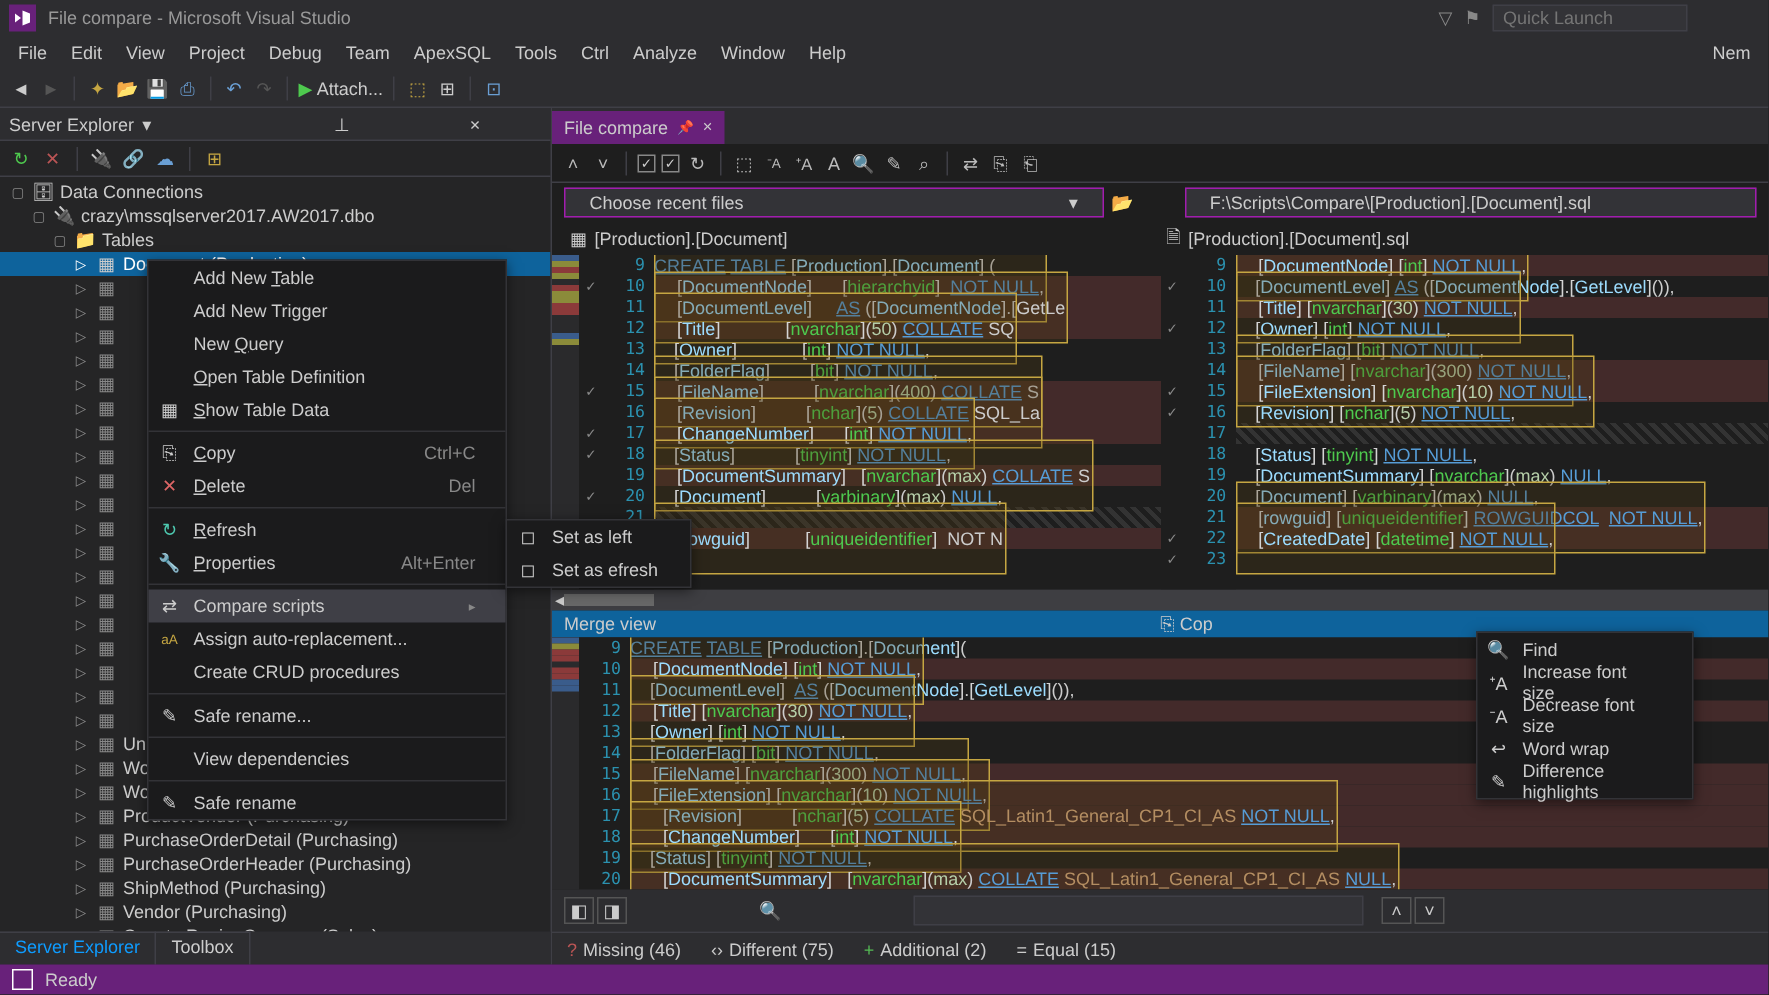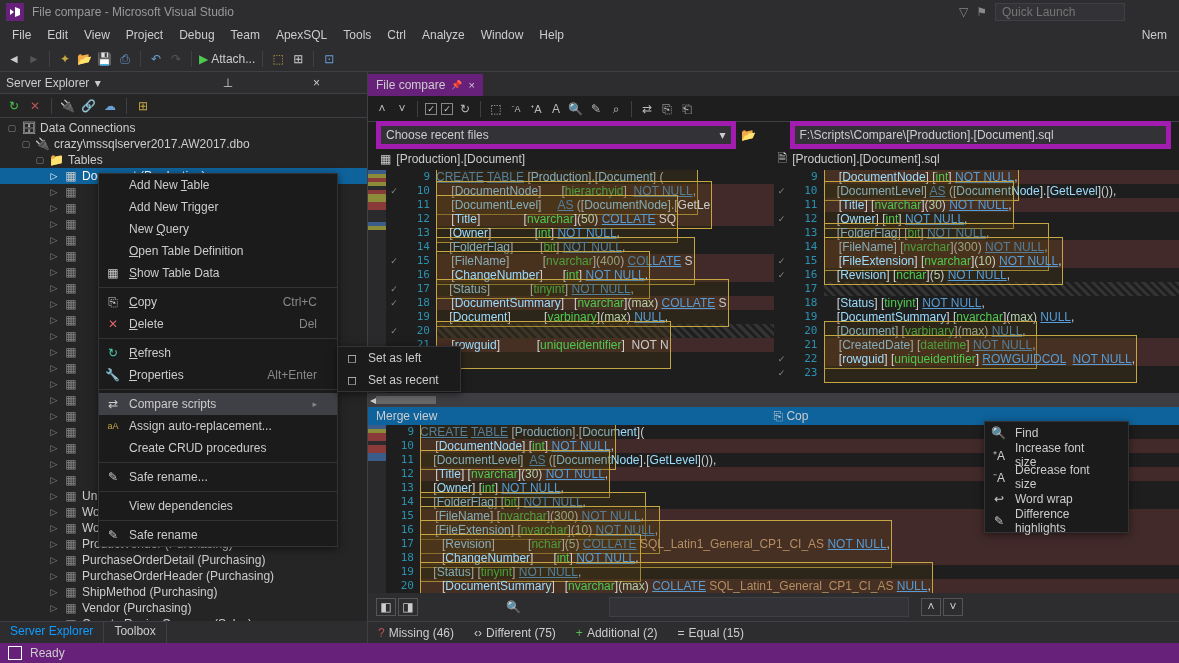--- a/index.html
+++ b/index.html
@@ -60,21 +60,21 @@
 .tab .x-i { font-size: 11px; }
 
 .compare-toolbar { height: 26px; display: flex; align-items: center; padding: 0 6px; gap: 4px; border-bottom: 1px solid #3f3f46; }
 .ct-icon { width: 16px; height: 16px; display: inline-flex; align-items: center; justify-content: center; color: #bbb; }
 .ct-sep { width: 1px; height: 16px; background: #3f3f46; margin: 0 3px; }
 .checkbox { width: 12px; height: 12px; border: 1px solid #888; display: inline-flex; align-items: center; justify-content: center; font-size: 9px; color: #ccc; }
 
 .file-selectors { height: 26px; display: flex; align-items: center; padding: 0 8px; gap: 8px; }
 .file-sel-left { flex: 1; display: flex; align-items: center; }
 .file-sel-right { flex: 1; display: flex; align-items: center; margin-left: 24px; }
-.file-combo { background: #333337; border: 5px solid #a21caf; padding: 2px 5px; flex: 1; display: flex; align-items: center; }
+.file-combo { background: #333337; border: 1px solid #a21caf; padding: 2px 16px; flex: 1; display: flex; align-items: center; }
 .folder-btn { width: 18px; height: 18px; margin-left: 4px; display: inline-flex; align-items: center; justify-content: center; }
 
 .file-labels { height: 22px; display: flex; align-items: center; padding: 0 12px; gap: 8px; }
 .file-label-left, .file-label-right { flex: 1; display: flex; align-items: center; gap: 5px; }
 
 
 .diff-split { flex: 1; display: flex; overflow: hidden; }
 .diff-pane { flex: 1; display: flex; background: #1e1e1e; overflow: hidden; position: relative; }
 .diff-gutter-minimap { width: 18px; background: #2a2a2c; }
 .mini-row { height: 4px; width: 100%; }
@@ -486,20 +486,21 @@
             <div class="ln-row">23</div>
           </div>
         <div class="diff-code" id="code-l">
             <div class="code-row"><span class="kw">CREATE</span> <span class="kw">TABLE</span> <span class="br">[</span><span class="id">Production</span><span class="br">]</span>.<span class="br">[</span><span class="id">Document</span><span class="br">]</span> (</div>
             <div class="code-row diff-line"><span class="hl-box">    <span class="br">[</span><span class="id">DocumentNode</span><span class="br">]</span>      <span class="br">[</span><span class="ty">hierarchyid</span><span class="br">]</span>  <span class="kw">NOT NULL</span>,</span></div>
             <div class="code-row diff-line"><span class="hl-box">    <span class="br">[</span><span class="id">DocumentLevel</span><span class="br">]</span>     <span class="kw">AS</span> (<span class="br">[</span><span class="id">DocumentNode</span><span class="br">]</span>.[GetLe</span></div>
             <div class="code-row diff-line"><span class="hl-box">    <span class="br">[</span><span class="id">Title</span><span class="br">]</span>             <span class="br">[</span><span class="ty">nvarchar</span><span class="br">]</span>(<span class="num">50</span>) <span class="kw">COLLATE</span> SQ</span></div>
             <div class="code-row">    <span class="br">[</span><span class="id">Owner</span><span class="br">]</span>             <span class="br">[</span><span class="ty">int</span><span class="br">]</span> <span class="kw">NOT NULL</span>,</div>
             <div class="code-row">    <span class="br">[</span><span class="id">FolderFlag</span><span class="br">]</span>        <span class="br">[</span><span class="ty">bit</span><span class="br">]</span> <span class="kw">NOT NULL</span>,</div>
             <div class="code-row diff-line"><span class="hl-box">    <span class="br">[</span><span class="id">FileName</span><span class="br">]</span>          <span class="br">[</span><span class="ty">nvarchar</span><span class="br">]</span>(<span class="num">400</span>) <span class="kw">COLLATE</span> S</span></div>
+            <div class="code-row diff-line"><span class="hl-box">    <span class="br">[</span><span class="id">Revision</span><span class="br">]</span>          <span class="br">[</span><span class="ty">nchar</span><span class="br">]</span>(<span class="num">5</span>) <span class="kw">COLLATE</span> SQL_La</span></div>
             <div class="code-row diff-line"><span class="hl-box">    <span class="br">[</span><span class="id">ChangeNumber</span><span class="br">]</span>      <span class="br">[</span><span class="ty">int</span><span class="br">]</span> <span class="kw">NOT NULL</span>,</span></div>
             <div class="code-row">    <span class="br">[</span><span class="id">Status</span><span class="br">]</span>            <span class="br">[</span><span class="ty">tinyint</span><span class="br">]</span> <span class="kw">NOT NULL</span>,</div>
             <div class="code-row diff-line"><span class="hl-box">    <span class="br">[</span><span class="id">DocumentSummary</span><span class="br">]</span>   <span class="br">[</span><span class="ty">nvarchar</span><span class="br">]</span>(<span class="num">max</span>) <span class="kw">COLLATE</span> S</span></div>
             <div class="code-row">    <span class="br">[</span><span class="id">Document</span><span class="br">]</span>          <span class="br">[</span><span class="ty">varbinary</span><span class="br">]</span>(<span class="num">max</span>) <span class="kw">NULL</span>,</div>
             <div class="hatch"></div>
             <div class="code-row diff-line"><span class="hl-box">    <span class="br">[</span><span class="id">rowguid</span><span class="br">]</span>           <span class="br">[</span><span class="ty">uniqueidentifier</span><span class="br">]</span>  NOT N</span></div>
           </div>
       </div>
 
       <div class="diff-pane">
@@ -543,22 +544,22 @@
             <div class="code-row diff-line"><span class="hl-box">    <span class="br">[</span><span class="id">Title</span><span class="br">]</span> <span class="br">[</span><span class="ty">nvarchar</span><span class="br">]</span>(<span class="num">30</span>) <span class="kw">NOT NULL</span>,</span></div>
             <div class="code-row">    <span class="br">[</span><span class="id">Owner</span><span class="br">]</span> <span class="br">[</span><span class="ty">int</span><span class="br">]</span> <span class="kw">NOT NULL</span>,</div>
             <div class="code-row">    <span class="br">[</span><span class="id">FolderFlag</span><span class="br">]</span> <span class="br">[</span><span class="ty">bit</span><span class="br">]</span> <span class="kw">NOT NULL</span>,</div>
             <div class="code-row diff-line"><span class="hl-box">    <span class="br">[</span><span class="id">FileName</span><span class="br">]</span> <span class="br">[</span><span class="ty">nvarchar</span><span class="br">]</span>(<span class="num">300</span>) <span class="kw">NOT NULL</span>,</span></div>
             <div class="code-row diff-line"><span class="hl-box">    <span class="br">[</span><span class="id">FileExtension</span><span class="br">]</span> <span class="br">[</span><span class="ty">nvarchar</span><span class="br">]</span>(<span class="num">10</span>) <span class="kw">NOT NULL</span>,</span></div>
             <div class="code-row">    <span class="br">[</span><span class="id">Revision</span><span class="br">]</span> <span class="br">[</span><span class="ty">nchar</span><span class="br">]</span>(<span class="num">5</span>) <span class="kw">NOT NULL</span>,</div>
             <div class="hatch"></div>
             <div class="code-row">    <span class="br">[</span><span class="id">Status</span><span class="br">]</span> <span class="br">[</span><span class="ty">tinyint</span><span class="br">]</span> <span class="kw">NOT NULL</span>,</div>
             <div class="code-row">    <span class="br">[</span><span class="id">DocumentSummary</span><span class="br">]</span> <span class="br">[</span><span class="ty">nvarchar</span><span class="br">]</span>(<span class="num">max</span>) <span class="kw">NULL</span>,</div>
             <div class="code-row">    <span class="br">[</span><span class="id">Document</span><span class="br">]</span> <span class="br">[</span><span class="ty">varbinary</span><span class="br">]</span>(<span class="num">max</span>) <span class="kw">NULL</span>,</div>
+            <div class="code-row diff-line"><span class="hl-box">    <span class="br">[</span><span class="id">rowguid</span><span class="br">]</span> <span class="br">[</span><span class="ty">uniqueidentifier</span><span class="br">]</span> <span class="kw">ROWGUIDCOL</span>  <span class="kw">NOT NULL</span>,</span></div>
             <div class="code-row diff-line"><span class="hl-box">    <span class="br">[</span><span class="id">CreatedDate</span><span class="br">]</span> <span class="br">[</span><span class="ty">datetime</span><span class="br">]</span> <span class="kw">NOT NULL</span>,</span></div>
-            <div class="code-row diff-line"><span class="hl-box">    <span class="br">[</span><span class="id">rowguid</span><span class="br">]</span> <span class="br">[</span><span class="ty">uniqueidentifier</span><span class="br">]</span> <span class="kw">ROWGUIDCOL</span>  <span class="kw">NOT NULL</span>,</span></div>
           </div>
       </div>
     </div>
     <div class="scrollbar-h">
         <span>◂</span>
         <div class="scrollbar-thumb"></div>
       </div>
 
     <div class="merge-header">
       <span>Merge view</span>
@@ -726,21 +727,21 @@
     </div>
   </div>
 
 <div class="ctx-menu" style="left:337px; top:346px; width:124px;" id="ctx-sub">
     <div class="ctx-item">
       <span class="ctx-icon">◻</span>
       <span class="ctx-label">Set as left</span>
     </div>
     <div class="ctx-item">
       <span class="ctx-icon">◻</span>
-      <span class="ctx-label">Set as recent</span>
+      <span class="ctx-label">Set as efresh</span>
     </div>
   </div>
 
 <div class="ctx-menu2" id="ctx2">
     <div class="ctx-item">
       <span class="ctx-icon">🔍</span>
       <span class="ctx-label">Find</span>
     </div>
     <div class="ctx-item">
       <span class="ctx-icon">⁺A</span>

